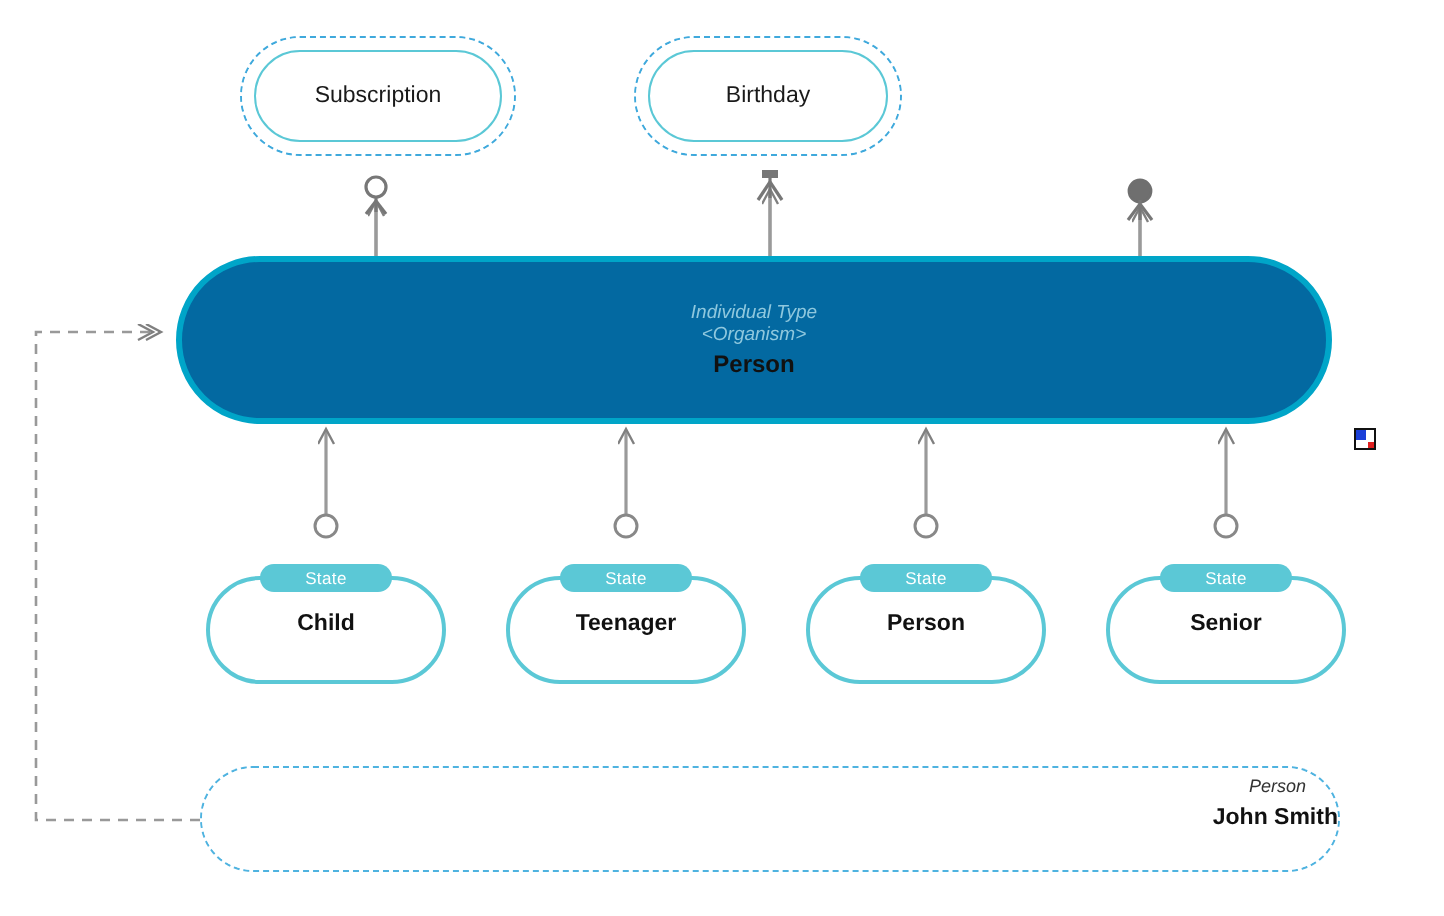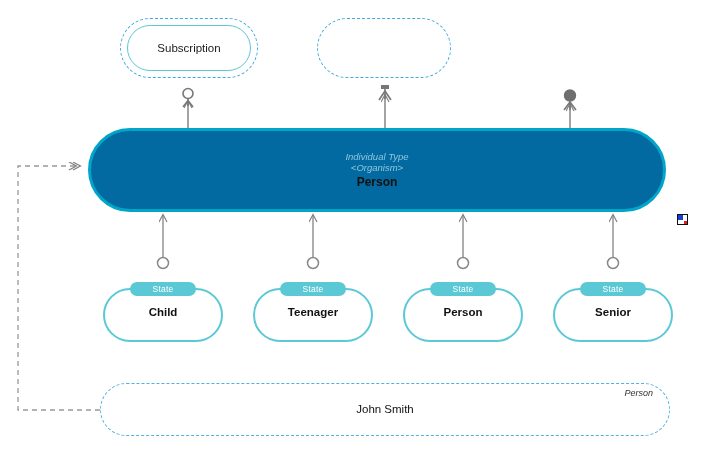--- a/index.html
+++ b/index.html
@@ -117,23 +117,23 @@
     position: absolute;
     left: 100px; top: 383px;
     width: 570px; height: 53px;
     border: 1.5px dashed #4FB3E0;
     border-radius: 27px;
     background: #ffffff;
   }
   #individual-name {
     position: absolute;
     left: 0; right: 0; top: 19px;
-    text-align: center;
+    text-align: right;
     font-size: 11.5px;
-    font-weight: normal;
+    font-weight: bold;
     color: #111111;
   }
   #individual-type-label {
     position: absolute;
     right: 16px;
     top: 4px;
     font-size: 9px;
     font-style: italic;
     color: #333333;
   }
@@ -224,20 +224,23 @@
 
   <div class="event-node" id="event-subscription" style="left:120px; top:18px; width:138px; height:60px;">
     <div class="event-outer"></div>
     <div class="event-inner">
       <span class="event-label">Subscription</span>
     </div>
   </div>
 
   <div class="event-node" id="event-birthday" style="left:317px; top:18px; width:134px; height:60px;">
     <div class="event-outer"></div>
+    <div class="event-inner">
+      <span class="event-label">Birthday</span>
+    </div>
   </div>
 
 
   <div id="person-node">
     <div class="person-meta">Individual Type</div>
     <div class="person-meta">&lt;Organism&gt;</div>
     <div class="person-name">Person</div>
   </div>
 
   <div class="state-node" style="left:103px; top:272px;">

